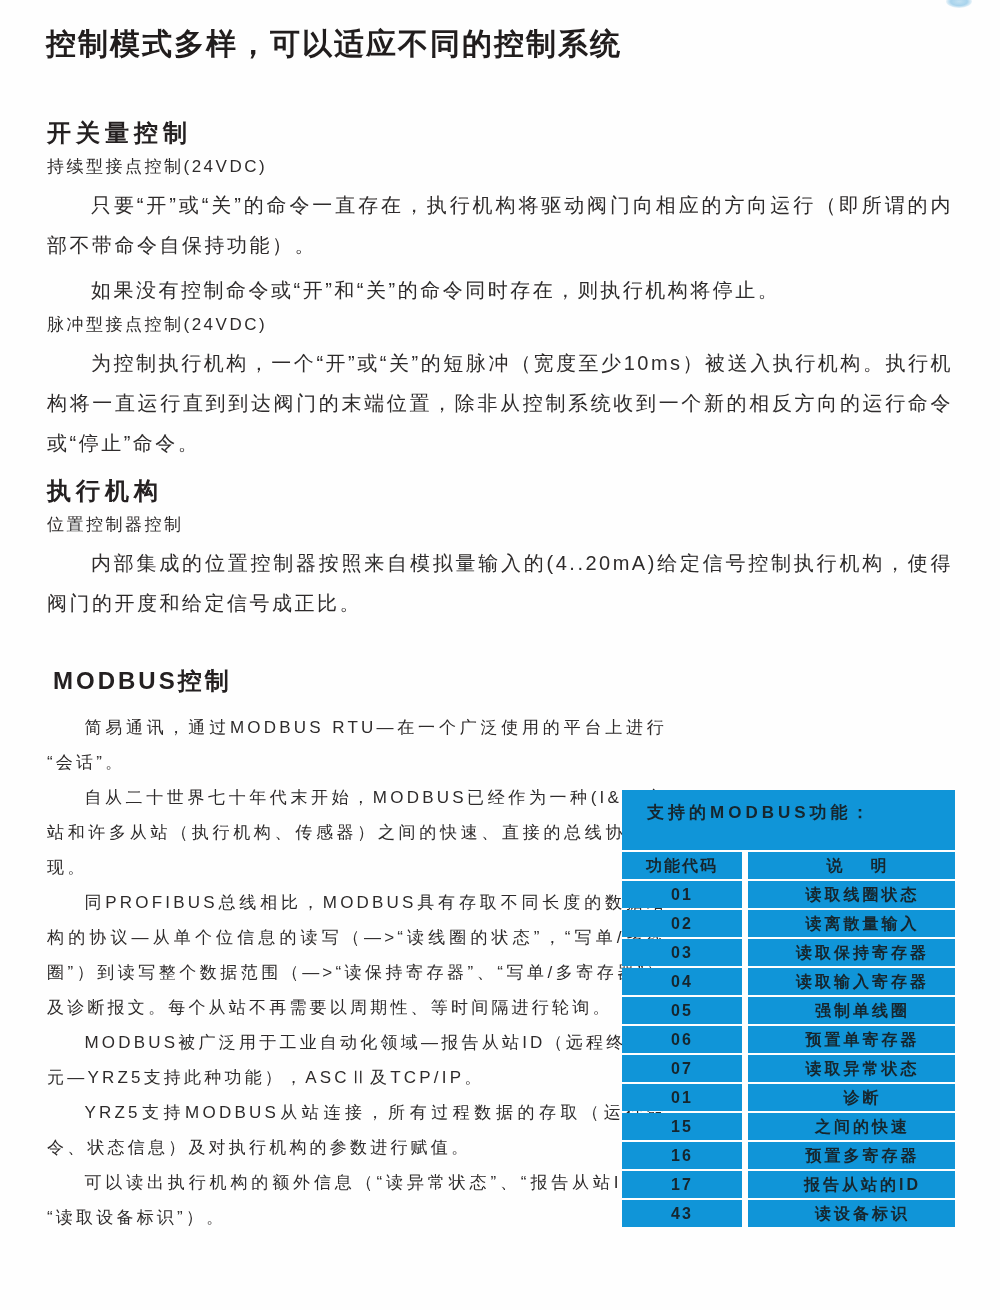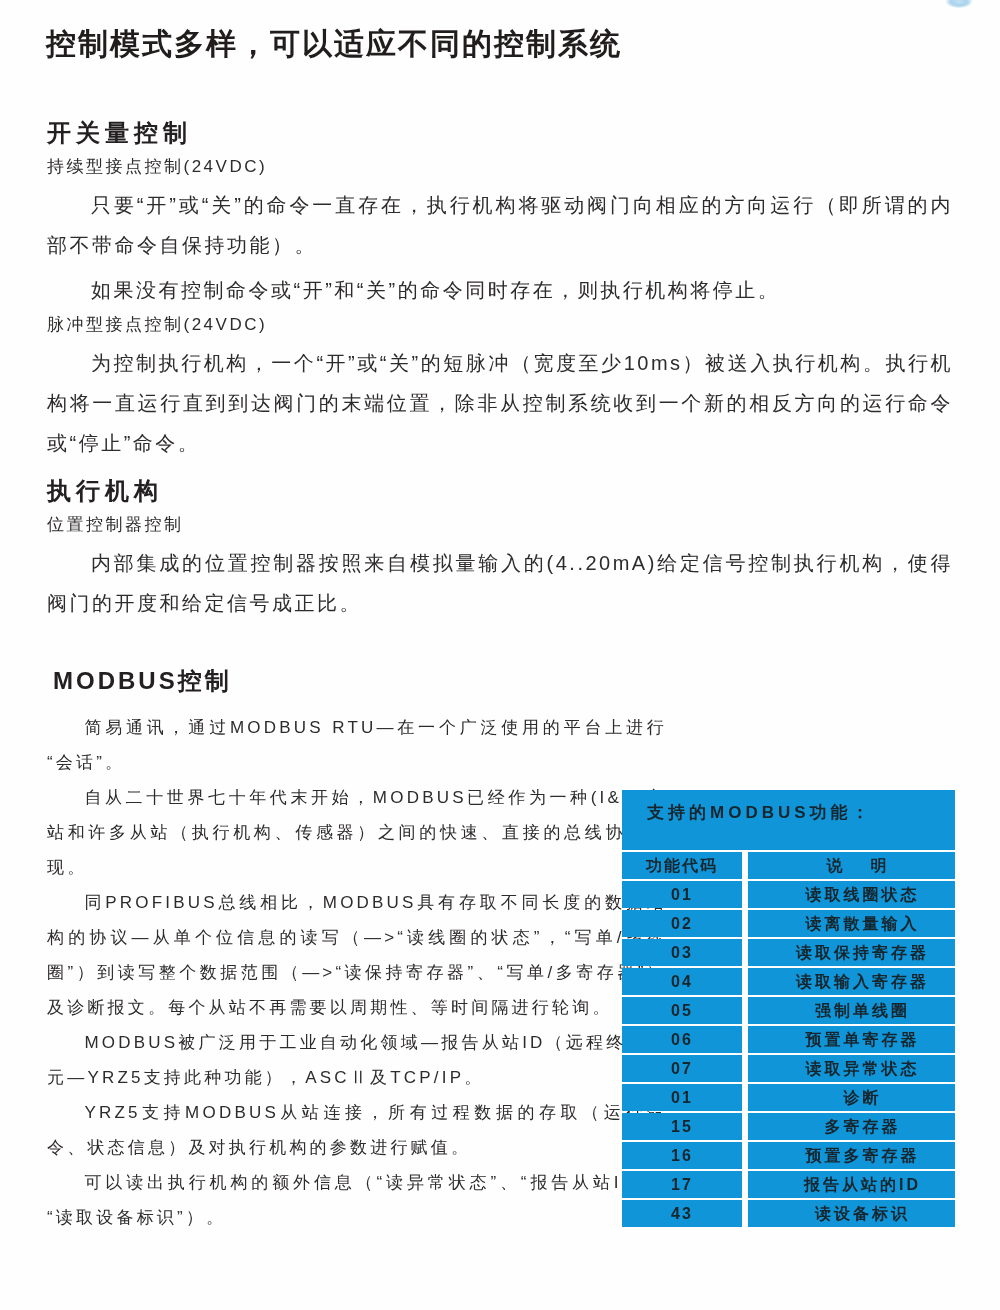--- a/index.html
+++ b/index.html
@@ -138,21 +138,21 @@
     <div class="mt-row">
       <div class="mt-code">07</div>
       <div class="mt-desc">读取异常状态</div>
     </div>
     <div class="mt-row">
       <div class="mt-code">01</div>
       <div class="mt-desc">诊断</div>
     </div>
     <div class="mt-row">
       <div class="mt-code">15</div>
-      <div class="mt-desc">多寄存器</div>
+      <div class="mt-desc">之间的快速</div>
     </div>
     <div class="mt-row">
       <div class="mt-code">16</div>
       <div class="mt-desc">预置多寄存器</div>
     </div>
     <div class="mt-row">
       <div class="mt-code">17</div>
       <div class="mt-desc">报告从站的ID</div>
     </div>
     <div class="mt-row">

